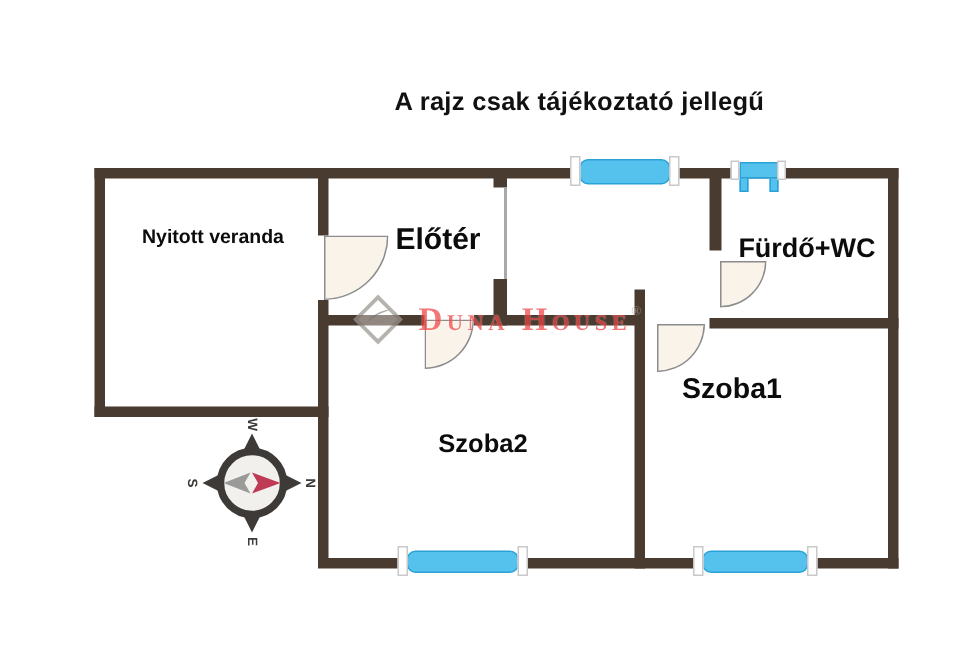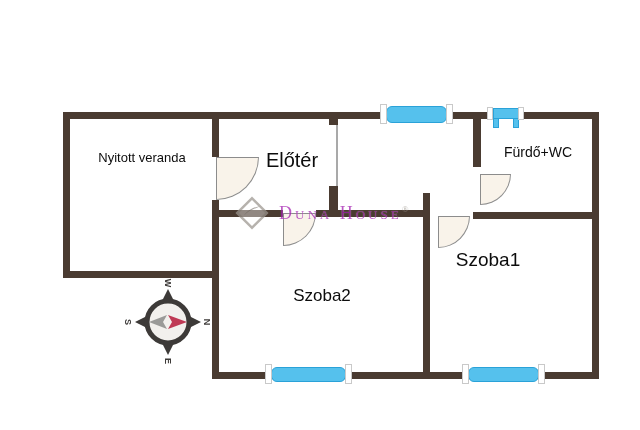--- a/index.html
+++ b/index.html
@@ -7,48 +7,50 @@
     position:relative;width:640px;height:430px;background:#ffffff;overflow:hidden;
     font-family:"Liberation Sans", sans-serif;
   }
   .title{
     position:absolute;left:263px;top:58px;width:320px;
     font-size:17px;font-weight:bold;color:#111;letter-spacing:.2px;white-space:nowrap;
   }
   .wall{position:absolute;background:#4a3b31;}
   .room-label{
     position:absolute;transform:translateX(-50%);
-    font-weight:normal;color:#0c0c0c;white-space:nowrap;
+    font-weight:bold;color:#0c0c0c;white-space:nowrap;
   }
   .door{
     position:absolute;background:#f9f3ea;
     border:1.5px solid #8c8c8c;border-bottom-right-radius:100%;
     box-sizing:border-box;
   }
   .win{position:absolute;background:#55c1ed;border:1px solid #2aa2d8;box-sizing:border-box;}
   .win.rounded{border-radius:6px;}
   .cap{position:absolute;background:#ffffff;border:1px solid #c9c9c9;box-sizing:border-box;}
   .passage-line{position:absolute;background:#a9a9a9;}
   .watermark{
     position:absolute;left:233px;top:194px;display:flex;align-items:center;gap:8px;
     opacity:.72;z-index:30;pointer-events:none;
   }
   .wm-text{
     font-family:"Liberation Serif", serif;font-variant:small-caps;
-    font-size:18px;letter-spacing:3px;color:#a21caf;line-height:1;
+    font-size:22px;letter-spacing:3px;color:#ef4444;line-height:1;
     text-shadow:0 0 1px rgba(255,255,255,.8);
+    font-weight:bold;
   }
   .wm-reg{font-family:"Liberation Serif", serif;font-size:9px;color:#a29c94;vertical-align:top;}
   .compass{position:absolute;left:123px;top:277px;}
 </style>
 </head>
 <body>
 
 <div id="stage">
 
+  <div class="title">A rajz csak tájékoztató jellegű</div>
 
   <div class="wall" style="left:63px;top:112px;width:536px;height:7px;"></div>
   <div class="wall" style="left:63px;top:112px;width:7px;height:166px;"></div>
   <div class="wall" style="left:63px;top:271px;width:156px;height:7px;"></div>
   <div class="wall" style="left:592px;top:112px;width:7px;height:267px;"></div>
   <div class="wall" style="left:212px;top:372px;width:387px;height:7px;"></div>
   <div class="wall" style="left:212px;top:112px;width:7px;height:45px;"></div>
   <div class="wall" style="left:212px;top:200px;width:7px;height:172px;"></div>
   <div class="wall" style="left:329px;top:112px;width:9px;height:13px;"></div>
   <div class="wall" style="left:329px;top:186px;width:9px;height:31px;"></div>
@@ -77,21 +79,21 @@
   <div class="win rounded" style="left:271px;top:367px;width:75px;height:15px;"></div>
   <div class="cap" style="left:265px;top:364px;width:7px;height:20px;"></div>
   <div class="cap" style="left:345px;top:364px;width:7px;height:20px;"></div>
 
   <div class="win rounded" style="left:468px;top:367px;width:71px;height:15px;"></div>
   <div class="cap" style="left:462px;top:364px;width:7px;height:20px;"></div>
   <div class="cap" style="left:538px;top:364px;width:7px;height:20px;"></div>
 
   <div class="room-label" style="left:142px;top:150px;font-size:13px;">Nyitott veranda</div>
   <div class="room-label" style="left:292px;top:149px;font-size:20px;">Előtér</div>
-  <div class="room-label" style="left:538px;top:144px;font-size:14px;">Fürdő+WC</div>
+  <div class="room-label" style="left:538px;top:155px;font-size:18px;">Fürdő+WC</div>
   <div class="room-label" style="left:488px;top:249px;font-size:19px;">Szoba1</div>
   <div class="room-label" style="left:322px;top:286px;font-size:17px;">Szoba2</div>
 
   <svg class="compass" width="90" height="90" viewBox="0 0 90 90">
     <g transform="rotate(90 45 45)">
 
       <polygon points="45,12 51,24 45,30 39,24" fill="#3d3a38"></polygon>
       <polygon points="78,45 66,51 60,45 66,39" fill="#3d3a38"></polygon>
       <polygon points="45,78 39,66 45,60 51,66" fill="#3d3a38"></polygon>
       <polygon points="12,45 24,39 30,45 24,51" fill="#3d3a38"></polygon>

